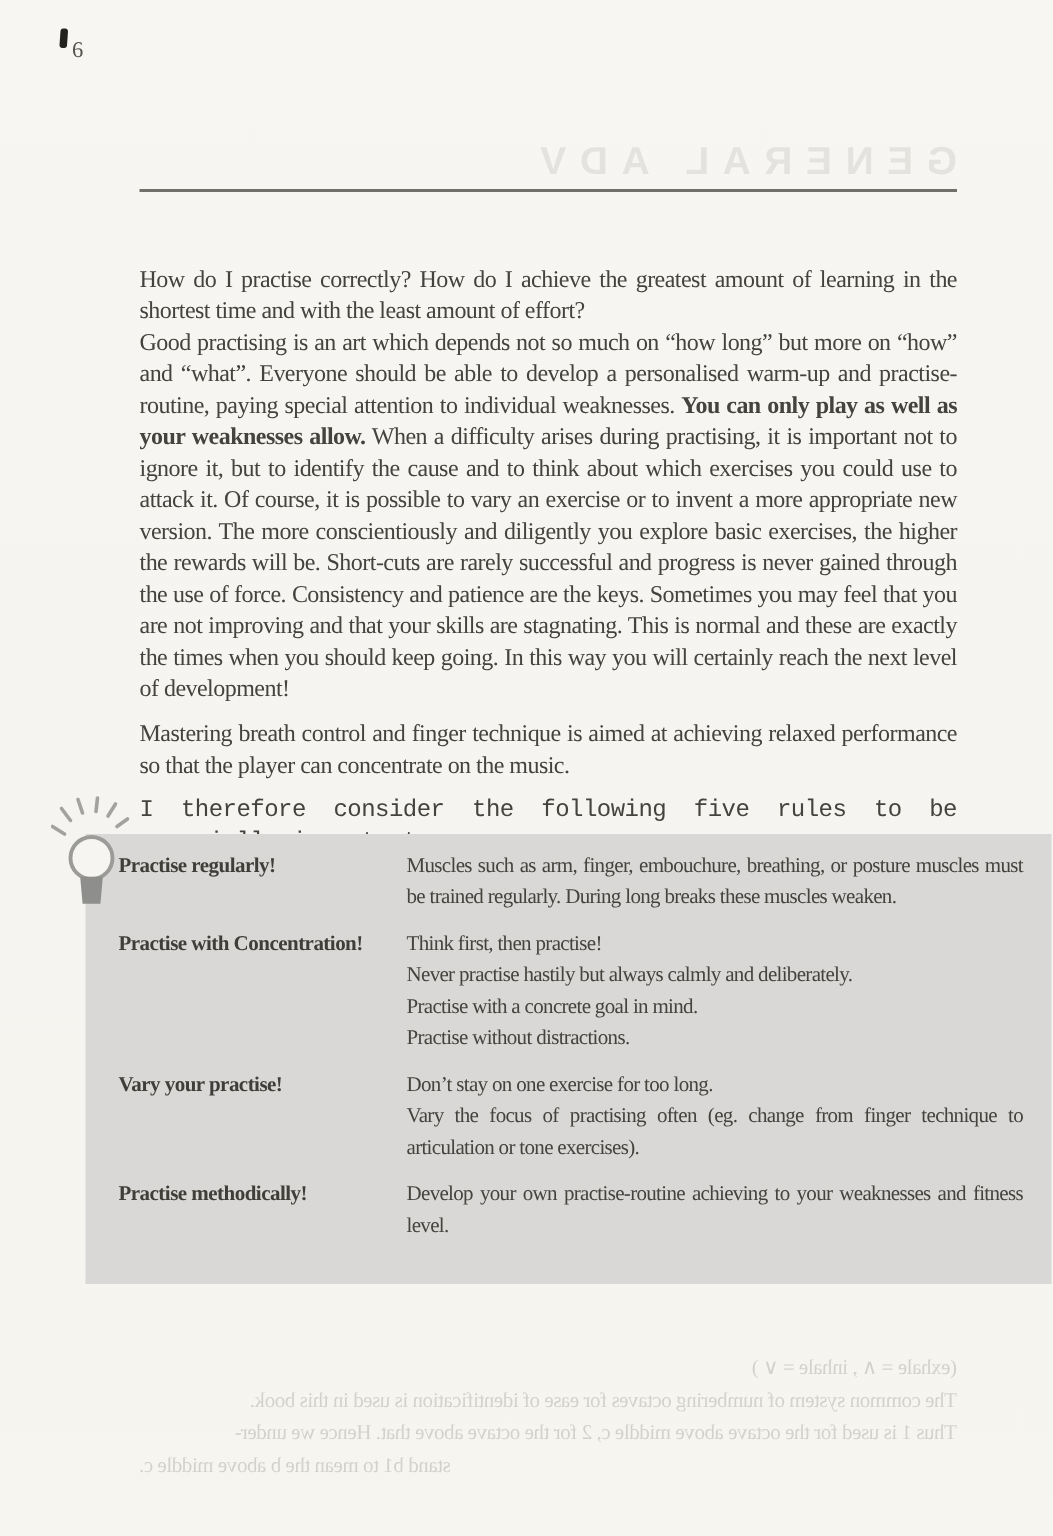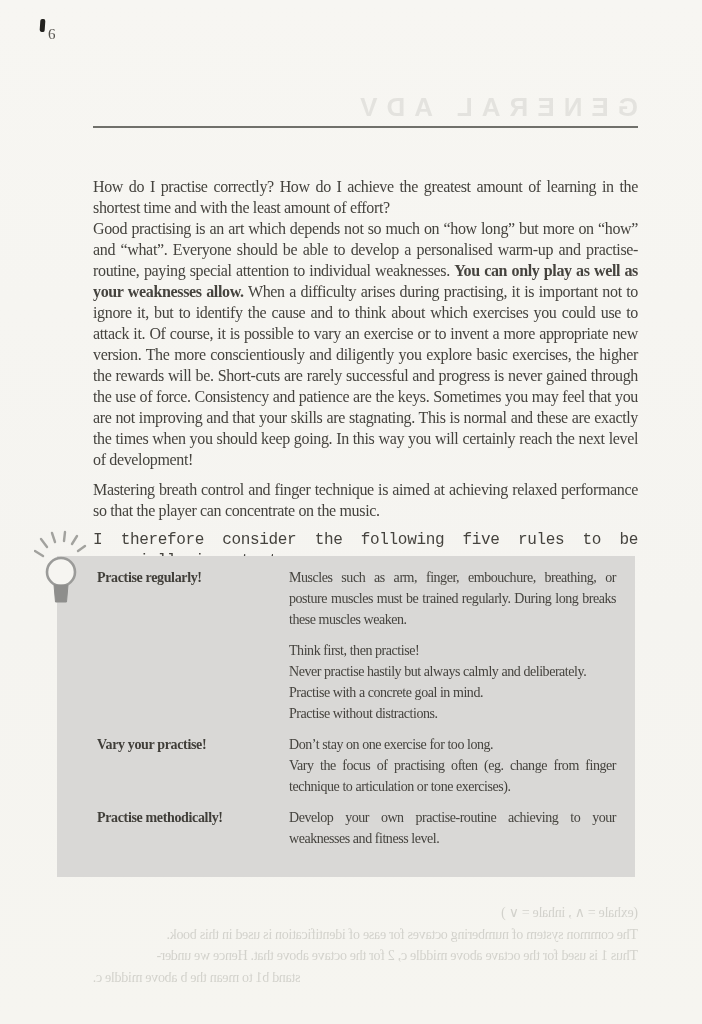--- a/index.html
+++ b/index.html
@@ -26,22 +26,22 @@
   }
   .body-text{
     position:absolute;left:93px;top:176px;width:545px;
     font-size:16px;line-height:21px;letter-spacing:-0.35px;text-align:justify;
   }
   .body-text p{margin:0;}
   .body-text .p3{margin-top:9px;}
   .body-text .p4{margin-top:9px;font-family:Liberation Mono, monospace;}
   .b{font-weight:700;}
   .rules-box{
-    position:absolute;left:57px;top:556px;width:578px;box-sizing:border-box;
-    background:#d9d8d6;padding:11px 19px 12px 40px;
+    position:absolute;left:57px;top:556px;width:644px;box-sizing:border-box;
+    background:#d9d8d6;padding:11px 19px 12px 22px;
   }
   .rule{position:relative;margin-bottom:10px;}
   .rule:last-child{margin-bottom:16px;}
   .rule-label{
     position:absolute;left:0;top:0;font-weight:700;font-size:14px;
     letter-spacing:-0.35px;line-height:21px;white-space:nowrap;color:#403e39;
   }
   .rule-desc{margin-left:192px;font-size:14px;line-height:21px;letter-spacing:-0.45px;text-align:justify;}
   .rule-line{margin:0;}
   .bulb{position:absolute;left:34px;top:530px;width:56px;height:84px;z-index:3;}
@@ -94,20 +94,21 @@
   <div class="rules-box">
 
     <div class="rule">
       <div class="rule-label">Practise regularly!</div>
       <div class="rule-desc">
         <p class="rule-line">Muscles such as arm, finger, embouchure, breathing, or posture muscles must be trained regularly. During long breaks these muscles weaken.</p>
       </div>
     </div>
 
     <div class="rule">
+      <div class="rule-label">Practise with Concentration!</div>
       <div class="rule-desc">
         <p class="rule-line">Think first, then practise!</p>
         <p class="rule-line">Never practise hastily but always calmly and deliberately.</p>
         <p class="rule-line">Practise with a concrete goal in mind.</p>
         <p class="rule-line">Practise without distractions.</p>
       </div>
     </div>
 
     <div class="rule">
       <div class="rule-label">Vary your practise!</div>

